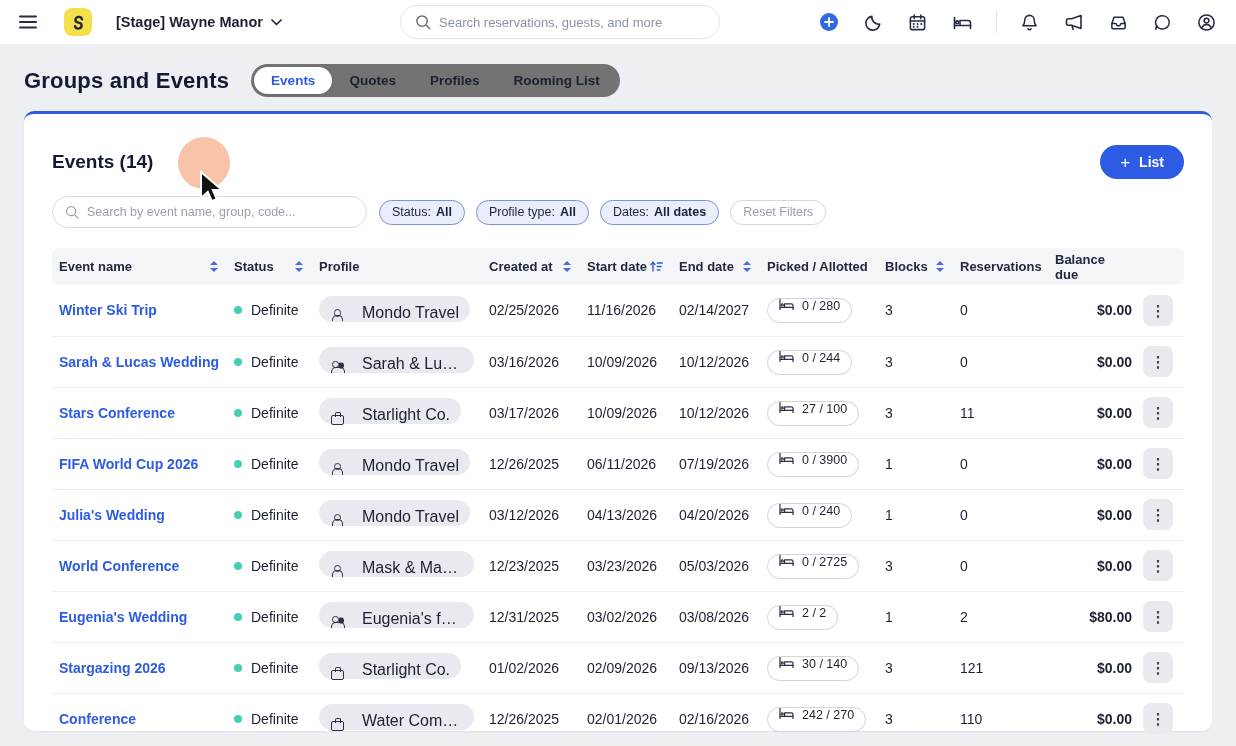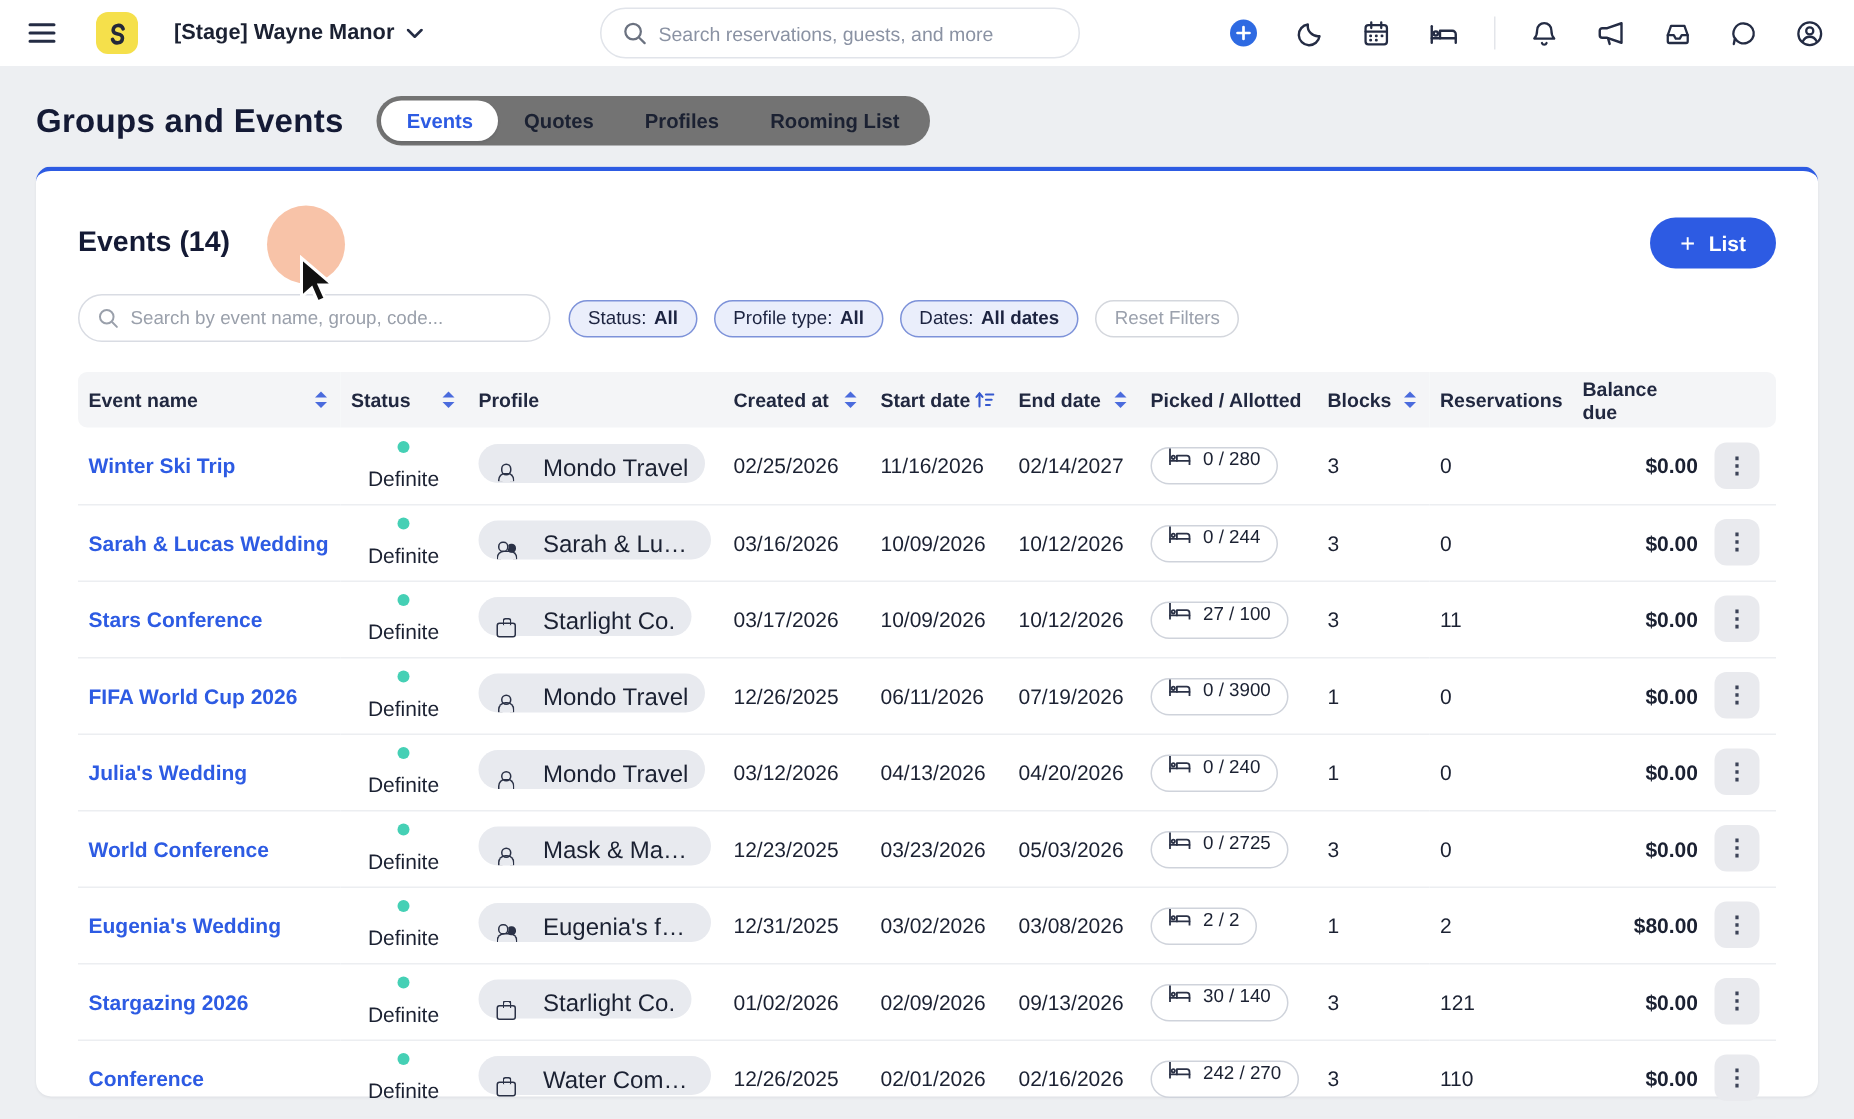--- a/index.html
+++ b/index.html
@@ -54,21 +54,21 @@
   thead th .th-inner { display:flex; align-items:center; justify-content:space-between; }
   thead th:first-child { border-radius:6px 0 0 6px; }
   thead th:last-child { border-radius:0 6px 6px 0; }
   .sort { display:inline-flex; flex-direction:column; gap:2.5px; cursor:pointer; }
   .sort i { display:block; width:0; height:0; border-left:4px solid transparent; border-right:4px solid transparent; }
   .sort .up { border-bottom:4.5px solid #4a6bdd; }
   .sort .dn { border-top:4.5px solid #4a6bdd; }
 
   tbody td { height:51px; border-bottom:1px solid #eceef1; font-size:14px; color:#1b2132; padding:0 8px 0 7px; vertical-align:middle; }
   .event-link { color:#2d5be3; font-weight:700; font-size:14px; text-decoration:none; cursor:pointer; }
-  .status-cell { display:flex; align-items:center; gap:9px;flex-direction:column; }
+  .status-cell { display:flex; align-items:center; gap:9px; }
   .dot { width:8px; height:8px; border-radius:50%; background:#45d0b5; flex:0 0 auto; }
 
   .pill { display:inline-flex; align-items:flex-end; gap:19px; background:#e8eaef; border-radius:13px; height:26px; padding:0 11px;
           font-size:16px; color:#1b2132; max-width:100%; }
   .pill .txt { white-space:nowrap; overflow:hidden; text-overflow:ellipsis; }
   .pic { position:relative; width:13px; height:13px; flex:0 0 auto; display:inline-block; }
   .pic[data-kind="person"]::before { content:""; position:absolute; top:0.5px; left:3.5px; width:5.5px; height:5.5px;
       border:1.3px solid #2a3146; border-radius:50%; }
   .pic[data-kind="person"]::after { content:""; position:absolute; bottom:0.5px; left:1.5px; width:9.5px; height:5.5px;
       border:1.3px solid #2a3146; border-bottom:none; border-radius:5px 5px 0 0; }

